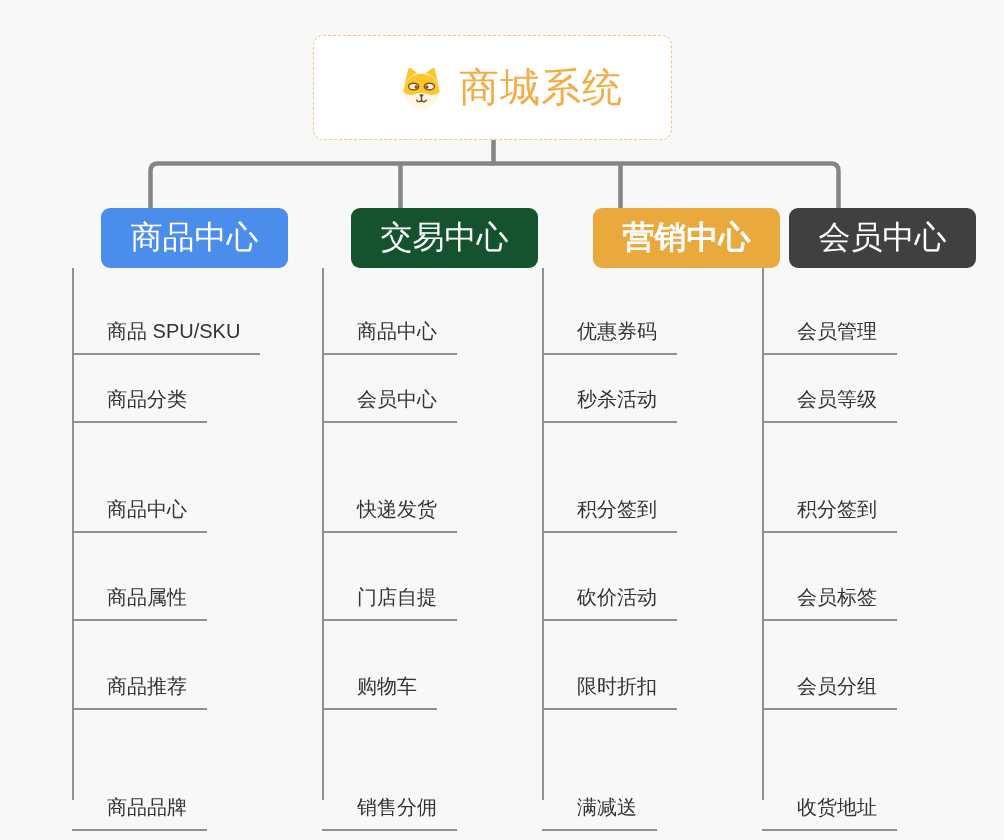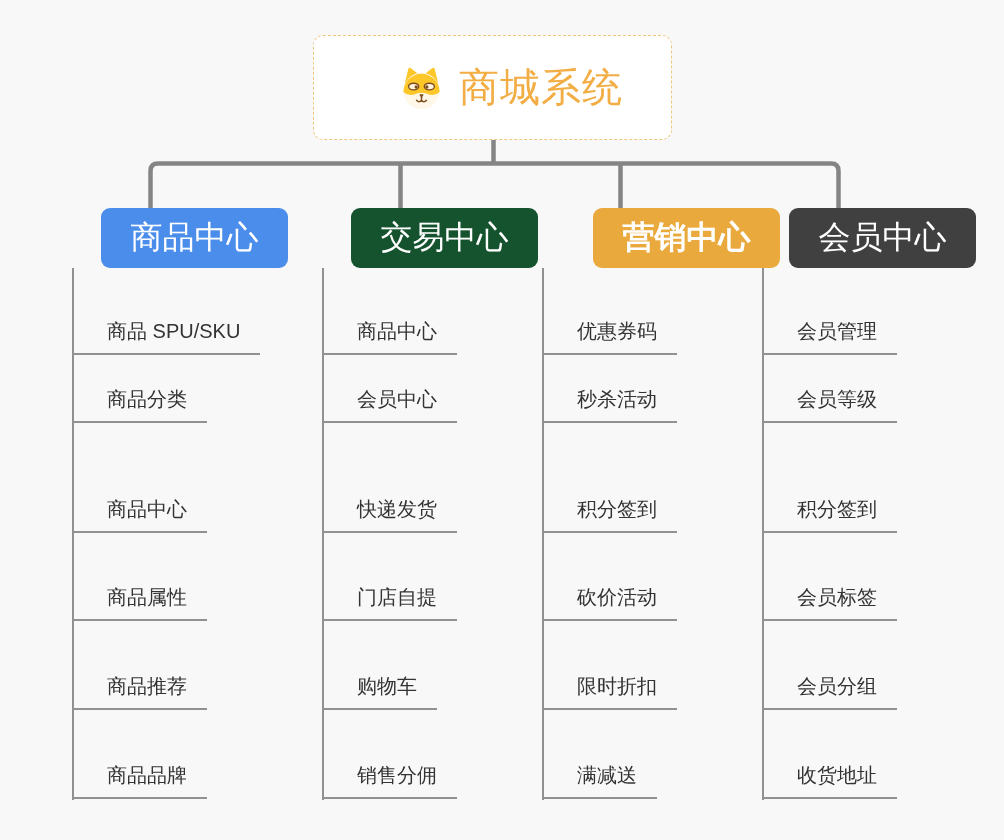--- a/index.html
+++ b/index.html
@@ -66,21 +66,21 @@
     font-size:20px;line-height:30px;color:#333333;
     padding:0 20px 7px 35px;
     border-bottom:2px solid #919191;
     cursor:pointer;
   }
   .leaf.l0{top:316px;}
   .leaf.l1{top:384px;}
   .leaf.l2{top:494px;}
   .leaf.l3{top:582px;}
   .leaf.l4{top:671px;}
-  .leaf.l5{top:760px;}
+  .leaf.l5{top:792px;}
 </style>
 </head>
 <body>
 
 <div class="canvas">
 
   <svg class="connectors">
     <path d="M493.5 139 V 163.5"></path>
     <path d="M150.5 208 V 171 Q150.5 163.5 158 163.5 H 831 Q838.5 163.5 838.5 171 V 208"></path>
     <path d="M400.5 163.5 V 208"></path>

